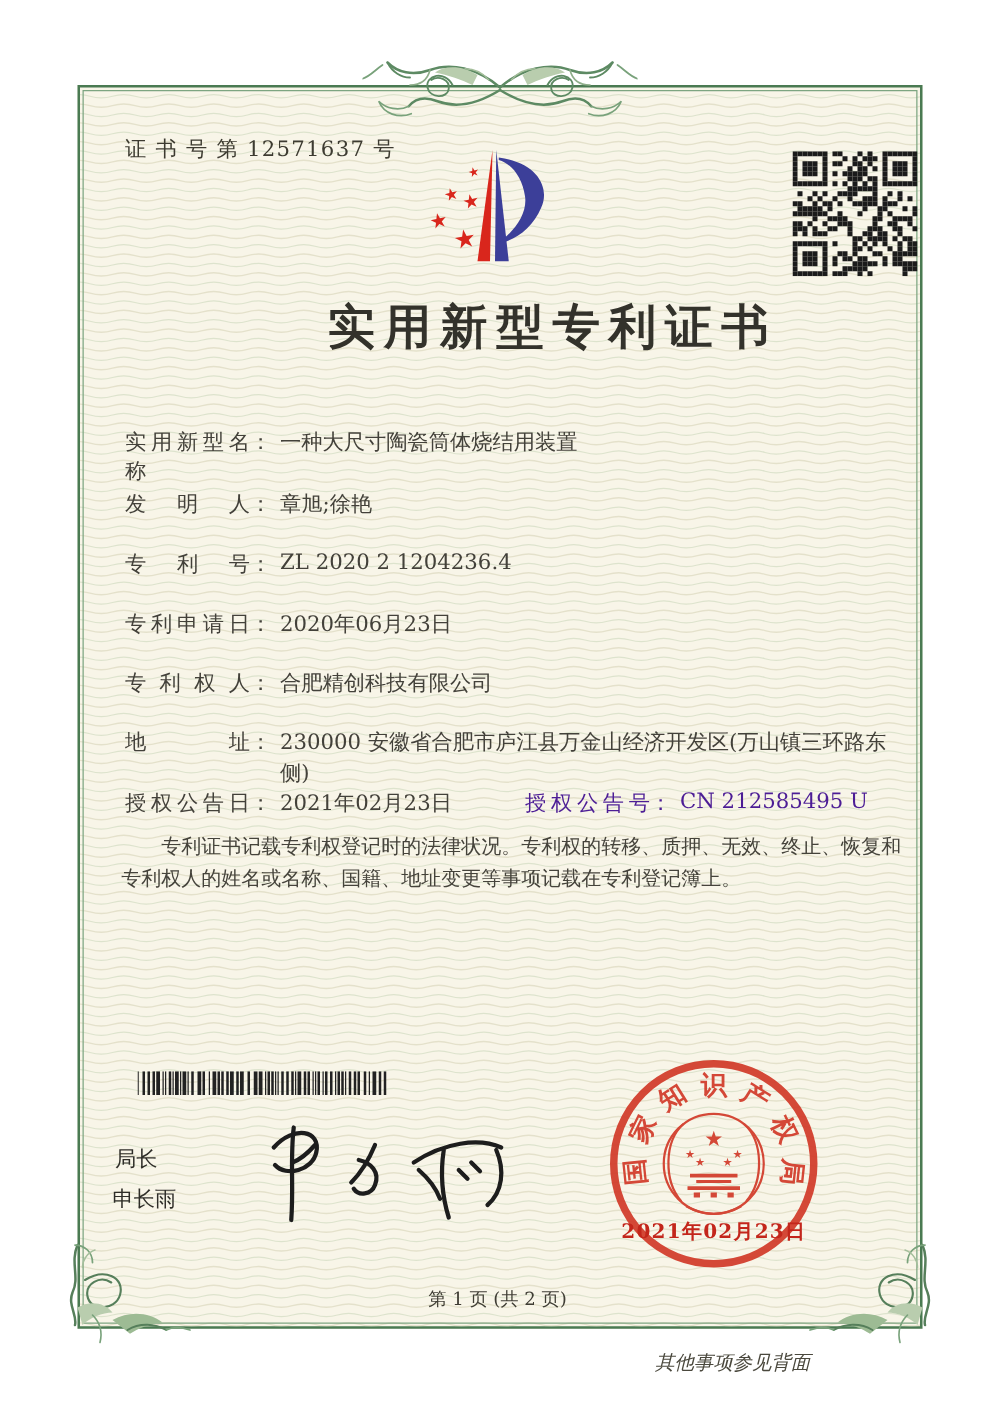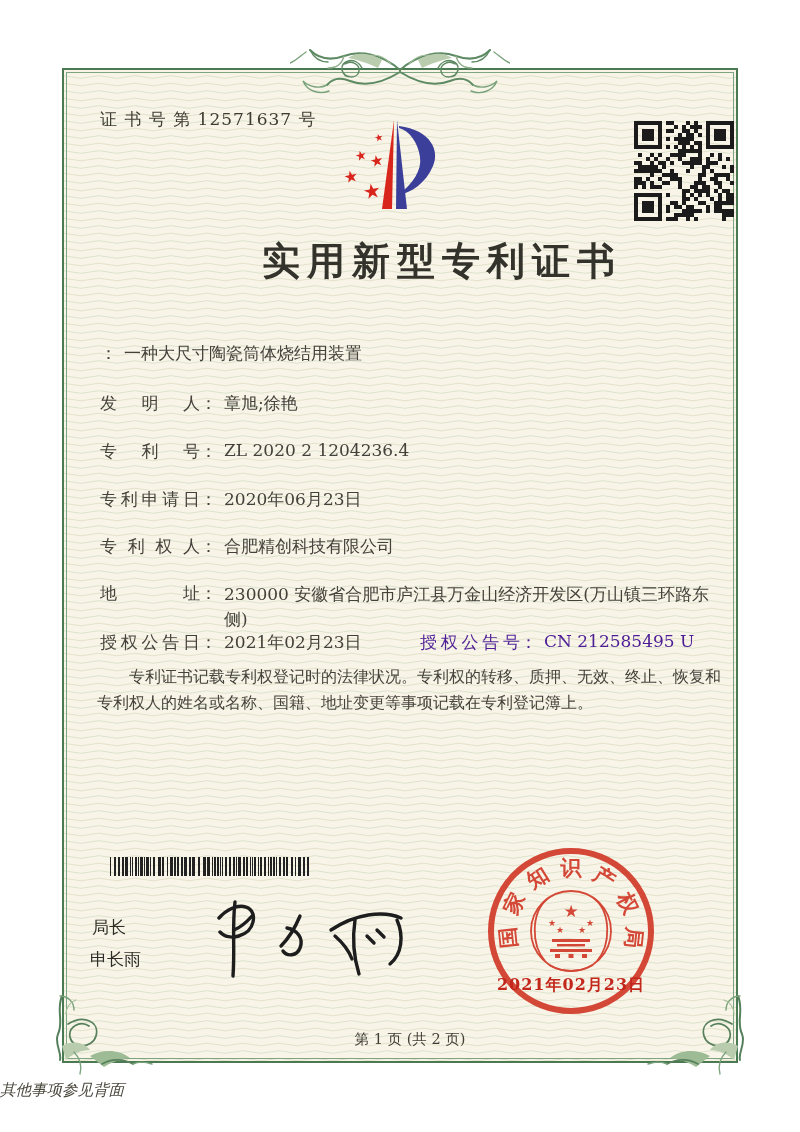--- a/index.html
+++ b/index.html
@@ -38,22 +38,22 @@
   .body-text p{margin:0;text-indent:2em;}
   .barcode{position:absolute;left:110px;top:857px;width:200px;height:19px;}
   .sig-role{position:absolute;left:92px;top:916px;font-size:17px;color:#2e2d28;font-family:"DejaVu Sans","Liberation Sans",sans-serif;}
   .sig-name{position:absolute;left:90px;top:948px;font-size:17px;color:#2e2d28;font-family:"DejaVu Sans","Liberation Sans",sans-serif;}
   .sig-hand{position:absolute;left:205px;top:886px;width:215px;height:95px;}
   .seal{position:absolute;left:481px;top:841px;width:180px;height:180px;opacity:.93;}
   .seal-date{
     position:absolute;left:481px;top:975px;width:180px;text-align:center;
     font-size:16px;letter-spacing:1px;color:#c3261b;font-weight:600;
   }
-  .page-num{position:absolute;left:62px;top:1030px;width:672px;text-align:center;font-size:14.5px;color:#3f3d34;padding-left:12px;}
-  .back-note{position:absolute;left:0;top:1080px;width:648px;text-align:left;font-size:15.5px;font-style:italic;color:#4a483d;}
+  .page-num{position:absolute;left:62px;top:1030px;width:672px;text-align:center;font-size:14.5px;color:#3f3d34;}
+  .back-note{position:absolute;left:0;top:1080px;width:648px;text-align:right;font-size:15.5px;font-style:italic;color:#4a483d;}
 </style>
 </head>
 <body>
 
 <div class="frame">
   <svg class="waves" id="waves">
       <path d="M-10,7 q9,-2.6 18,0 t18,0 q9,-2.6 18,0 t18,0 q9,-2.6 18,0 t18,0 q9,-2.6 18,0 t18,0 q9,-2.6 18,0 t18,0 q9,-2.6 18,0 t18,0 q9,-2.6 18,0 t18,0 q9,-2.6 18,0 t18,0 q9,-2.6 18,0 t18,0 q9,-2.6 18,0 t18,0 q9,-2.6 18,0 t18,0 q9,-2.6 18,0 t18,0 q9,-2.6 18,0 t18,0 q9,-2.6 18,0 t18,0 q9,-2.6 18,0 t18,0 q9,-2.6 18,0 t18,0 q9,-2.6 18,0 t18,0 q9,-2.6 18,0 t18,0 q9,-2.6 18,0 t18,0 q9,-2.6 18,0 t18,0 " fill="none" stroke="#dde3cd" stroke-width="1"></path>
       <path d="M-10,14.5 q9,-2.6 18,0 t18,0 q9,-2.6 18,0 t18,0 q9,-2.6 18,0 t18,0 q9,-2.6 18,0 t18,0 q9,-2.6 18,0 t18,0 q9,-2.6 18,0 t18,0 q9,-2.6 18,0 t18,0 q9,-2.6 18,0 t18,0 q9,-2.6 18,0 t18,0 q9,-2.6 18,0 t18,0 q9,-2.6 18,0 t18,0 q9,-2.6 18,0 t18,0 q9,-2.6 18,0 t18,0 q9,-2.6 18,0 t18,0 q9,-2.6 18,0 t18,0 q9,-2.6 18,0 t18,0 q9,-2.6 18,0 t18,0 q9,-2.6 18,0 t18,0 q9,-2.6 18,0 t18,0 q9,-2.6 18,0 t18,0 " fill="none" stroke="#e4e1cb" stroke-width="1"></path>
       <path d="M-10,22 q9,-2.6 18,0 t18,0 q9,-2.6 18,0 t18,0 q9,-2.6 18,0 t18,0 q9,-2.6 18,0 t18,0 q9,-2.6 18,0 t18,0 q9,-2.6 18,0 t18,0 q9,-2.6 18,0 t18,0 q9,-2.6 18,0 t18,0 q9,-2.6 18,0 t18,0 q9,-2.6 18,0 t18,0 q9,-2.6 18,0 t18,0 q9,-2.6 18,0 t18,0 q9,-2.6 18,0 t18,0 q9,-2.6 18,0 t18,0 q9,-2.6 18,0 t18,0 q9,-2.6 18,0 t18,0 q9,-2.6 18,0 t18,0 q9,-2.6 18,0 t18,0 q9,-2.6 18,0 t18,0 q9,-2.6 18,0 t18,0 " fill="none" stroke="#dde3cd" stroke-width="1"></path>
       <path d="M-10,29.5 q9,-2.6 18,0 t18,0 q9,-2.6 18,0 t18,0 q9,-2.6 18,0 t18,0 q9,-2.6 18,0 t18,0 q9,-2.6 18,0 t18,0 q9,-2.6 18,0 t18,0 q9,-2.6 18,0 t18,0 q9,-2.6 18,0 t18,0 q9,-2.6 18,0 t18,0 q9,-2.6 18,0 t18,0 q9,-2.6 18,0 t18,0 q9,-2.6 18,0 t18,0 q9,-2.6 18,0 t18,0 q9,-2.6 18,0 t18,0 q9,-2.6 18,0 t18,0 q9,-2.6 18,0 t18,0 q9,-2.6 18,0 t18,0 q9,-2.6 18,0 t18,0 q9,-2.6 18,0 t18,0 q9,-2.6 18,0 t18,0 " fill="none" stroke="#e4e1cb" stroke-width="1"></path>
@@ -555,20 +555,21 @@
     <rect x="36" y="96" width="4" height="4" fill="#1b1b1b"></rect>
     <rect x="40" y="96" width="4" height="4" fill="#1b1b1b"></rect>
     <rect x="52" y="96" width="4" height="4" fill="#1b1b1b"></rect>
     <rect x="60" y="96" width="4" height="4" fill="#1b1b1b"></rect>
     <rect x="88" y="96" width="4" height="4" fill="#1b1b1b"></rect>
   </svg>
 
 <div class="title">实用新型专利证书</div>
 
 <div class="frow" style="top:342px">
+  <span class="flabel">实用新型名称</span>
     <span class="fcolon">：</span>
   <span class="fvalue">一种大尺寸陶瓷筒体烧结用装置</span>
 </div>
 <div class="frow" style="top:392px">
   <span class="flabel">发明人</span>
     <span class="fcolon">：</span>
   <span class="fvalue">章旭;徐艳</span>
 </div>
 <div class="frow" style="top:440px">
   <span class="flabel">专利号</span>

